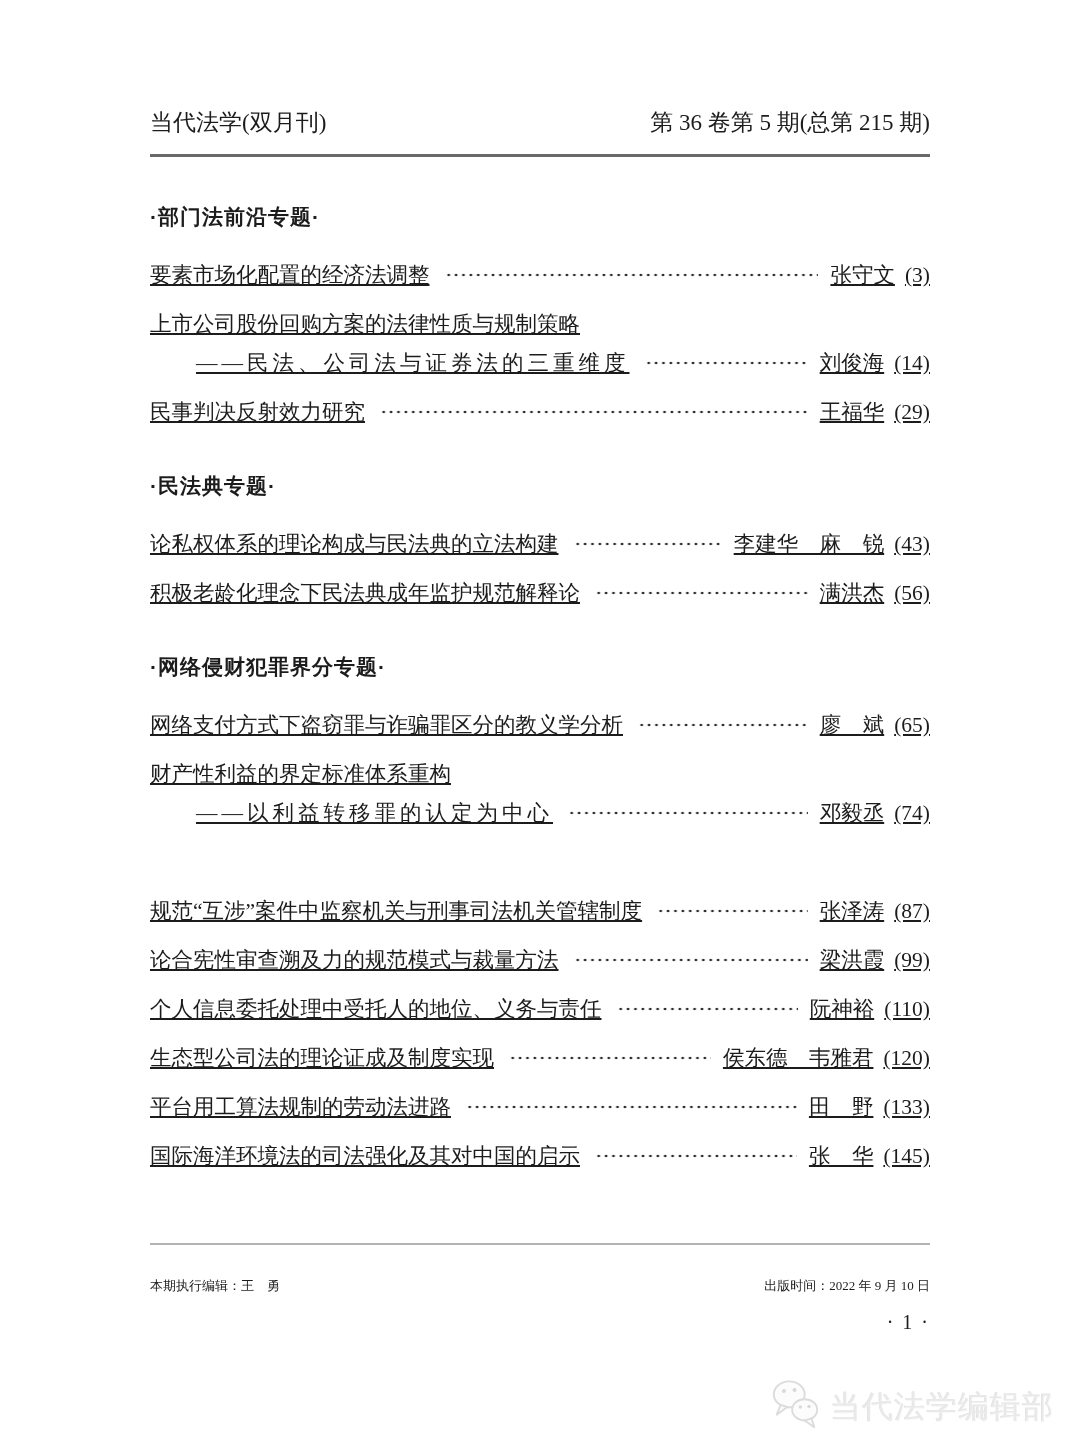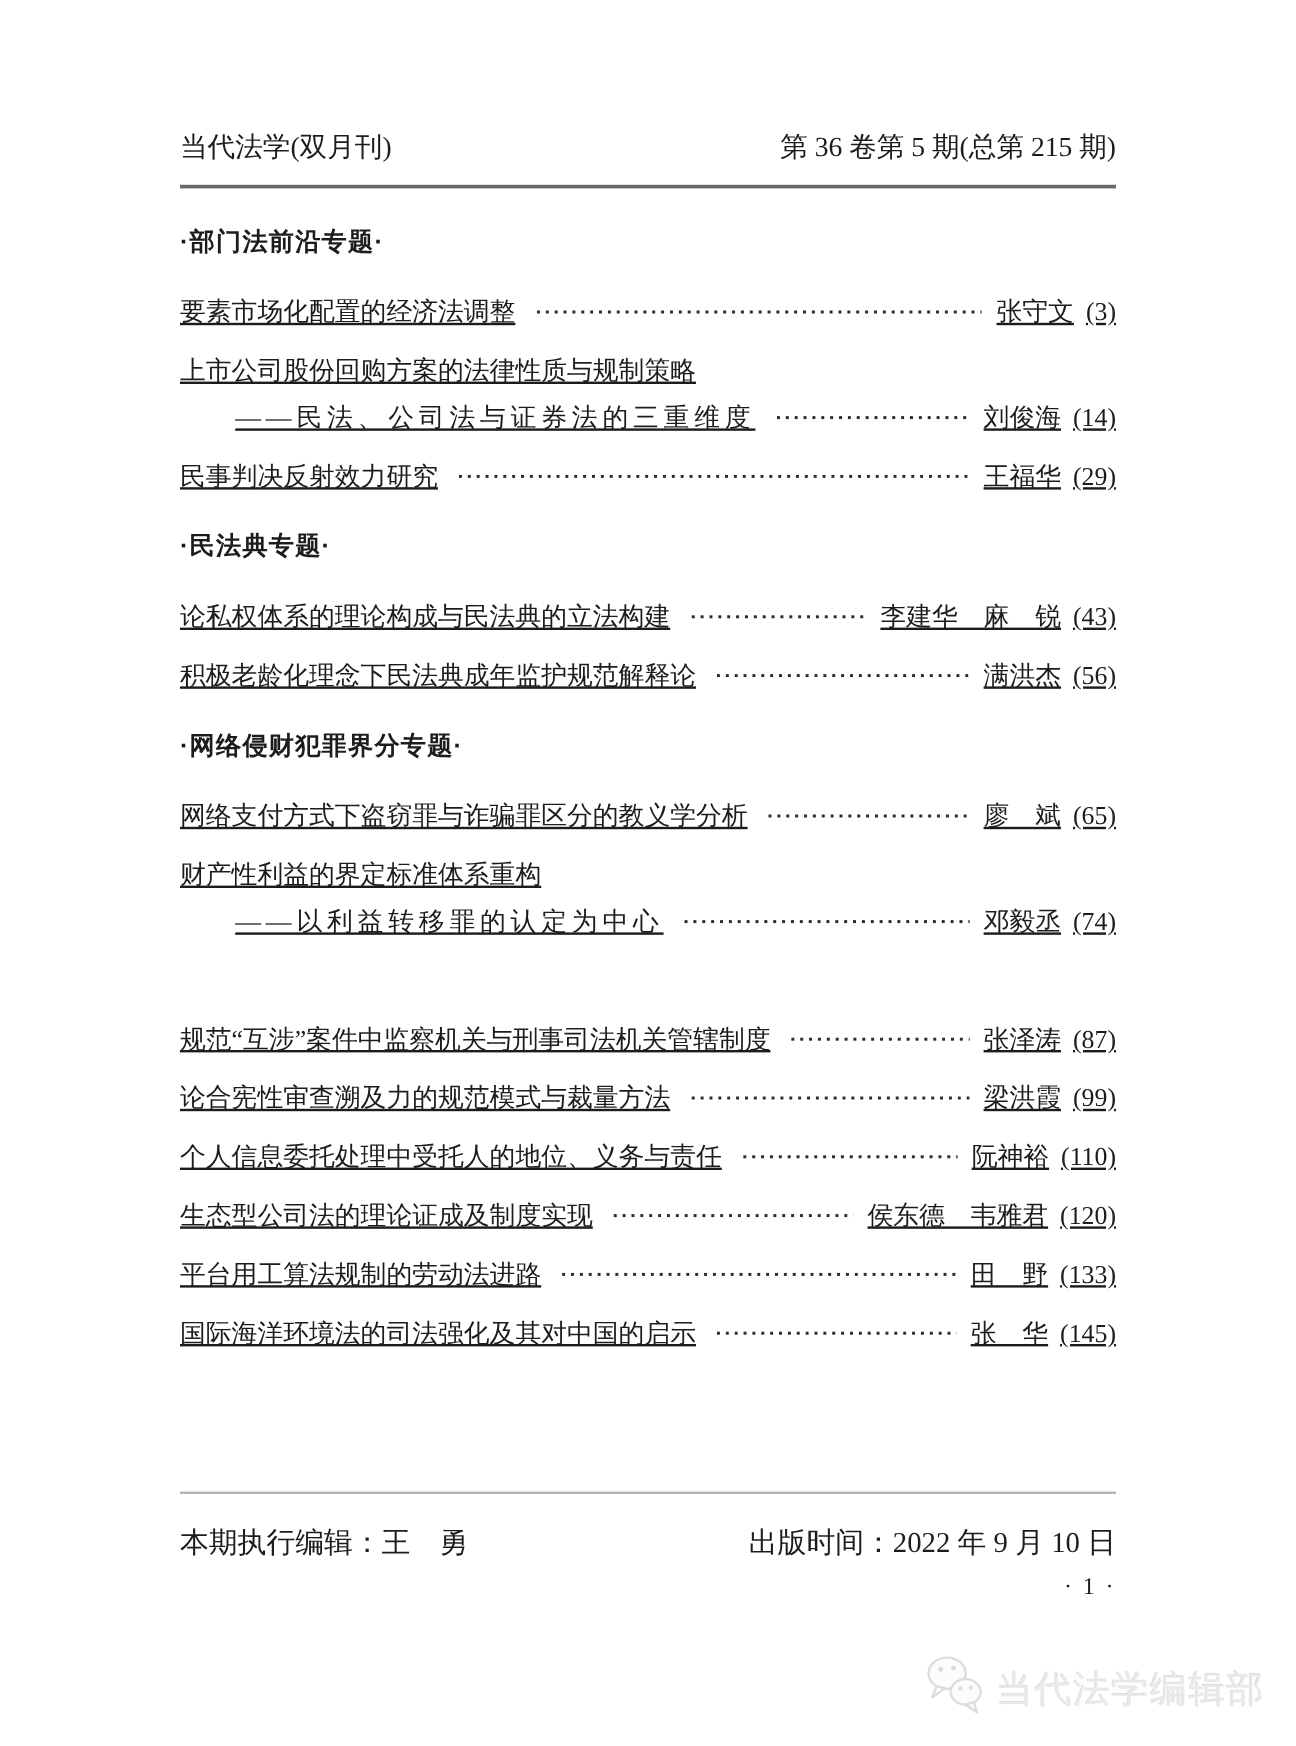--- a/index.html
+++ b/index.html
@@ -3,41 +3,41 @@
 <meta charset="utf-8">
 <style>
   html,body{margin:0;padding:0;}
   body{
     width:1080px;height:1455px;background:#ffffff;position:relative;overflow:hidden;
     font-family:"Liberation Serif","DejaVu Serif",serif;color:#1c1c1c;
   }
   .content{position:absolute;left:150px;top:0;width:780px;}
   .header{display:flex;justify-content:space-between;align-items:baseline;padding-top:108px;font-size:23px;line-height:30px;}
   .rule-dark{height:3px;background:#696969;margin-top:16px;}
-  .section{margin-top:31px;}
+  .section{margin-top:46px;}
   .section.no-title{margin-top:70px;}
   .sec-title{
     font-family:"Liberation Sans","DejaVu Sans",sans-serif;font-weight:700;
     font-size:21px;line-height:28px;margin-bottom:30px;letter-spacing:1px;
   }
   .entry{margin-bottom:21px;}
   .line{display:flex;align-items:center;font-size:21.5px;line-height:28px;text-decoration:underline;}
   .line .title,.line .subtitle{white-space:nowrap;}
   .line.sub{margin-top:11px;padding-left:46px;}
   .line.sub .subtitle{letter-spacing:4px;}
   .dots{
     flex:1 1 auto;min-width:20px;align-self:center;height:14px;margin:0 12px 0 15px;
     background-image:radial-gradient(circle,#2b2b2b 1.25px,rgba(0,0,0,0) 1.6px);
     background-size:7.4px 14px;background-repeat:repeat-x;background-position:left center;
   }
   .authors{white-space:nowrap;margin-right:10px;}
   .pageno{white-space:nowrap;}
   .bottom{position:absolute;left:150px;width:780px;top:1243px;}
   .rule-light{height:2px;background:#b3b3b3;}
-  .footer-row{display:flex;justify-content:space-between;margin-top:27px;font-size:24px;line-height:28px;}
+  .footer-row{display:flex;justify-content:space-between;margin-top:27px;font-size:13px;line-height:28px;}
   .pagenum-row{text-align:right;margin-top:11px;font-size:20px;letter-spacing:2px;}
   .watermark{position:absolute;top:1378px;right:26px;display:flex;align-items:center;gap:7px;}
   .watermark-text{
     font-family:"Liberation Sans","DejaVu Sans",sans-serif;
     font-size:31px;color:#e9e9e9;letter-spacing:1px;
     text-shadow:0.5px 0.5px 0 #f7f7f7,-0.5px -0.5px 0 #dcdcdc;
   }
 </style>
 </head>
 <body>

